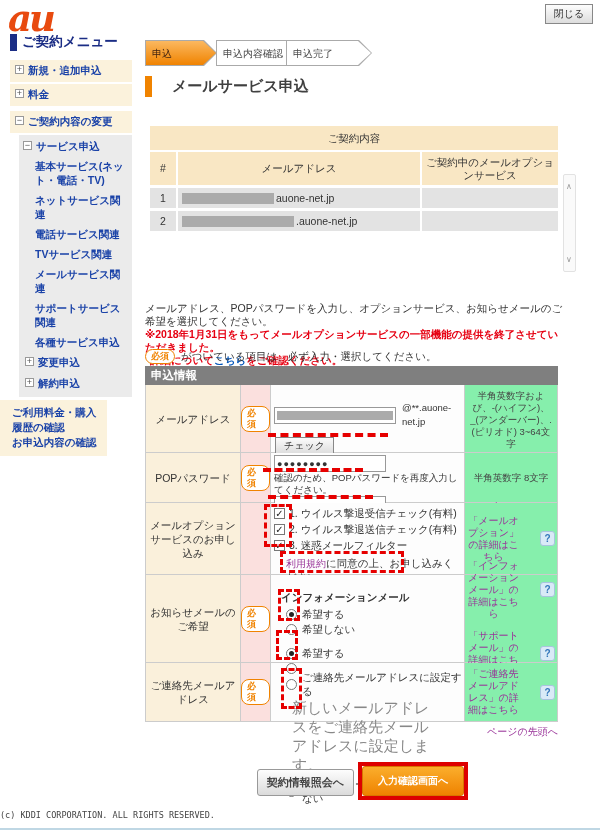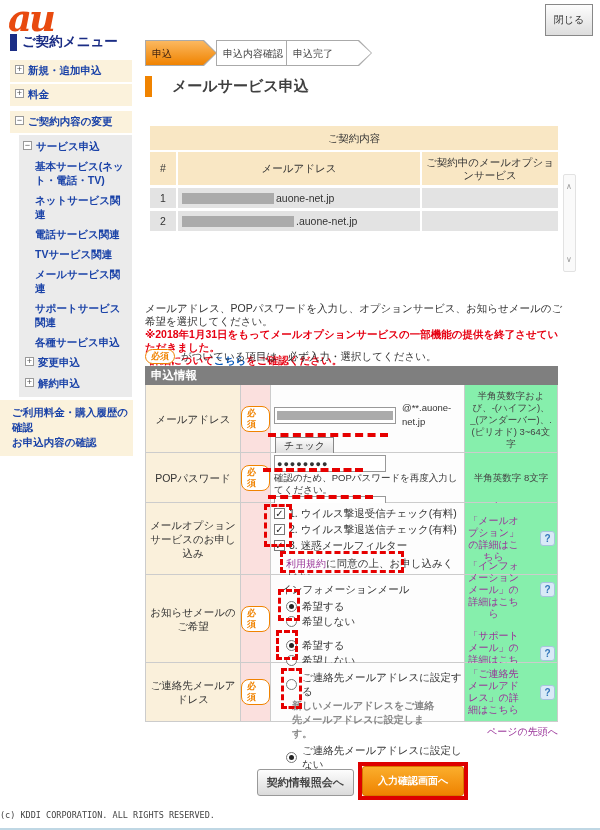--- a/index.html
+++ b/index.html
@@ -4,38 +4,38 @@
 <style>
   * { margin:0; padding:0; box-sizing:border-box; }
   html,body { background:#fff; }
   body { width:600px; height:830px; position:relative; overflow:hidden;
          font-family:"Liberation Sans","DejaVu Sans",sans-serif; color:#333; }
   .page { position:absolute; inset:0; }
 
   
   .logo { position:absolute; left:8px; top:-4px; font-size:37px; font-weight:bold; font-style:italic;
           color:#e84a0f; letter-spacing:-3px; font-family:"DejaVu Serif",serif; }
-  .btn-close { position:absolute; left:545px; top:4px; width:48px; height:32px; font-size:10px;
+  .btn-close { position:absolute; left:545px; top:4px; width:48px; height:20px; font-size:10px;
           background:linear-gradient(#fdfdfd,#ddd); border:1px solid #888; color:#333; }
 
   
   .sidebar { position:absolute; left:0; top:33px; width:137px; font-size:10.5px; }
   .sb-title { display:flex; align-items:center; gap:5px; margin:0 0 9px 10px; }
   .sb-bar { width:7px; height:17px; background:#1b2d85; display:inline-block; }
   .sb-title-text { font-size:13.5px; font-weight:bold; color:#1b2d85; }
   .sb-item { background:#fbf2dc; margin:0 0 2px 10px; width:122px; padding:4px 3px 4px 5px;
              font-weight:bold; color:#1b43a8; display:flex; gap:4px; align-items:flex-start; cursor:pointer; }
   .pm { flex:0 0 auto; width:9px; height:9px; border:1px solid #999; background:#fff; font-size:9px;
         line-height:7px; text-align:center; color:#555; display:inline-block; margin-top:1px; font-weight:normal; }
   .sb-gap { height:3px; }
   .sb-panel { background:#ebebeb; margin-left:19px; width:113px; padding:5px 4px 6px 4px; }
   .sb-phead { font-weight:bold; color:#1b43a8; display:flex; gap:4px; margin-bottom:5px; cursor:pointer; }
   .sb-sub div { font-weight:bold; color:#1b43a8; margin:0 0 6px 12px; line-height:14px; cursor:pointer; }
   .sb-pitem { font-weight:bold; color:#1b43a8; display:flex; gap:4px; margin:7px 0 0 2px; cursor:pointer; }
-  .sb-bottom { background:#fbf2dc; margin-top:3px; width:133px; padding:5px 2px 6px 12px; }
+  .sb-bottom { background:#fbf2dc; margin-top:3px; width:107px; padding:5px 2px 6px 12px; }
   .sb-bottom div { font-weight:bold; color:#1b43a8; line-height:15px; cursor:pointer; }
 
   
   .breadcrumb { position:absolute; left:145px; top:40px; height:26px; }
   .crumb { position:absolute; top:0; height:26px; }
   .crumb .outer { position:absolute; inset:0; background:#aaa;
       clip-path:polygon(0 0, calc(100% - 13px) 0, 100% 50%, calc(100% - 13px) 100%, 0 100%); }
   .crumb .inner { position:absolute; inset:1px; background:#fff;
       clip-path:polygon(0 0, calc(100% - 13px) 0, 100% 50%, calc(100% - 13px) 100%, 0 100%); }
   .crumb.active .inner { background:linear-gradient(#fbb860,#f08300); }
@@ -96,25 +96,25 @@
   .pw { width:112px; font-weight:bold; font-size:9px; letter-spacing:1px; }
   .plink-row { display:flex; align-items:center; gap:20px; margin-top:8px; }
   .plink { color:#993399; font-size:10px; line-height:12px; flex:1; cursor:pointer; text-decoration:none; }
   .qicon { flex:0 0 auto; width:15px; height:15px; background:#d9eaf7; border:1px solid #a8c4de; border-radius:3px;
            color:#3377bb; font-weight:bold; font-size:10px; line-height:13px; text-align:center; cursor:pointer; }
   .cbline { display:flex; align-items:center; gap:4px; margin-bottom:2px; line-height:14px; }
   .cbox { width:11px; height:11px; border:1px solid #777; background:#fff; font-size:10px; line-height:9px;
           text-align:center; color:#222; flex:0 0 auto; cursor:pointer; }
   .terms { margin:5px 0 2px 12px; }
   .agree { margin-left:15px; }
-  .rgroup-title { margin:2px 0 2px 7px; }
+  .rgroup-title { margin:10px 0 2px 7px;font-weight:bold; }
   .rline { display:flex; align-items:center; gap:5px; margin:1px 0 1px 12px; line-height:14px; }
   .radio { width:11px; height:11px; border:1px solid #777; border-radius:50%; background:#fff; position:relative; flex:0 0 auto; cursor:pointer; }
   .radio.sel:after { content:""; position:absolute; left:2px; top:2px; width:5px; height:5px; border-radius:50%; background:#222; }
-  .subnote { color:#888; font-size:10px; margin:1px 18px 2px 18px;font-weight:bold; }
+  .subnote { color:#888; font-size:15px; margin:1px 18px 2px 18px; }
   .fr .rule { margin-bottom:2px; }
   .gap8 { height:8px; }
 
   .pagetop { position:absolute; left:145px; top:725px; width:413px; text-align:right; font-size:10px; }
   .pagetop a { color:#993399; text-decoration:none; cursor:pointer; }
 
   .btn-inquiry { position:absolute; left:257px; top:769px; width:97px; height:27px;
       background:linear-gradient(#fdfdfd,#dbdbdb); border:1px solid #999; border-radius:3px;
       font-size:11px; font-weight:bold; color:#444; cursor:pointer; }
   .confirm-wrap { position:absolute; left:358px; top:762px; border:4px solid #dd0000; }

